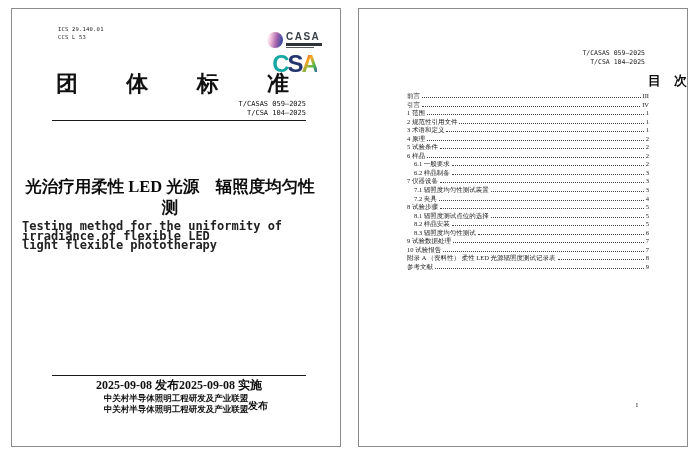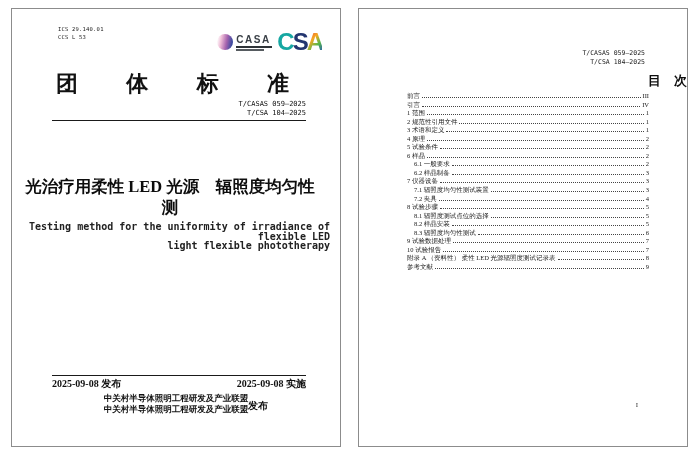--- a/index.html
+++ b/index.html
@@ -6,21 +6,21 @@
   html,body { width:700px; height:455px; background:#ffffff; overflow:hidden;
               font-family:"Liberation Serif", serif; color:#1a1a1a; }
   .page { position:absolute; top:8px; width:330px; height:439px; background:#fff;
           border:1px solid #8c8c8c; }
   #cover-page { left:11px; }
   #toc-page  { left:358px; }
 
   
   .ics-block { position:absolute; left:46px; top:16px; font-family:"DejaVu Sans Mono", monospace;
                font-size:5.5px; line-height:8px; color:#222; letter-spacing:0.2px; }
-  .logo-row { position:absolute; top:22px; right:18px; display:flex; align-items:center; gap:5px; }
+  .logo-row { position:absolute; top:22px; right:18px; display:flex; align-items:center; gap:5px;flex-direction:column; }
   .casa-unit { display:flex; align-items:center; gap:3px; }
   .casa-sphere { width:16px; height:16px; border-radius:50%;
                  background:linear-gradient(100deg,#ffffff 6%,#eebcd6 28%,#a664ae 58%,#3b4a9f 88%); }
   .casa-textcol { display:flex; flex-direction:column; }
   .casa-word { font-family:"Liberation Sans", sans-serif; font-weight:bold; font-size:10px;
                letter-spacing:1.5px; color:#3a4047; line-height:11px; }
   .casa-bar1 { width:36px; height:2.5px; background:#2e3338; margin-top:1px; }
   .casa-bar2 { width:28px; height:1.5px; background:#565b60; margin-top:1px; }
   .csa-word { font-family:"Liberation Sans", sans-serif; font-weight:900; font-size:24px;
               line-height:22px; letter-spacing:-2px; }
@@ -28,26 +28,26 @@
   .csa-s { color:#23356f; }
   .csa-a { background:linear-gradient(135deg,#e8433f 10%,#f6a821 40%,#57b847 65%,#2e64ad 90%);
            -webkit-background-clip:text; background-clip:text; color:transparent; }
   .tuanti-row { position:absolute; left:44px; top:60px; width:233px; display:flex;
                 justify-content:space-between; font-size:22px; font-weight:bold; color:#111; }
   .std-nums { position:absolute; right:34px; top:91px; text-align:right; font-size:7px;
               line-height:9px; font-family:"DejaVu Sans Mono", monospace; color:#111; }
   .top-rule { position:absolute; left:40px; right:34px; top:111px; border-top:1.5px solid #1a1a1a; }
   .doc-title { position:absolute; left:10px; right:22px; top:167px; text-align:center;
                font-size:16.5px; font-weight:bold; line-height:21px; color:#0d0d0d; }
-  .doc-subtitle { position:absolute; left:10px; right:10px; top:213px; text-align:right;
-                  font-family:"DejaVu Sans Mono", monospace; font-size:10px; line-height:9.5px;
+  .doc-subtitle { position:absolute; left:10px; right:10px; top:213px; text-align:left;
+                  font-family:"DejaVu Sans Mono", monospace; font-size:12px; line-height:9.5px;
                   font-weight:600; color:#222; }
   .bottom-rule { position:absolute; left:40px; right:34px; top:366px; border-top:1.5px solid #1a1a1a; }
   .dates-row { position:absolute; left:40px; right:34px; top:368px; display:flex;
-               justify-content:space-between; font-size:10px; font-weight:bold; color:#111; }
+               justify-content:center; font-size:12px; font-weight:bold; color:#111; }
   .publisher-block { position:absolute; left:0; right:0; top:384px; text-align:center;
                      font-size:8.5px; font-weight:bold; line-height:11px; color:#111; }
   .fabu-label { position:absolute; right:72px; top:390px; font-size:10px; font-weight:bold; color:#111; }
 
   
   .toc-std-nums { position:absolute; right:42px; top:40px; text-align:right; font-size:6.5px;
                   line-height:8.5px; font-family:"DejaVu Sans Mono", monospace; color:#222; }
   .toc-heading { position:absolute; left:0; right:0; top:63px; text-align:right;
                  font-size:13px; font-weight:bold; color:#0d0d0d; }
   .toc-list { position:absolute; left:48px; right:38px; top:83px; }

